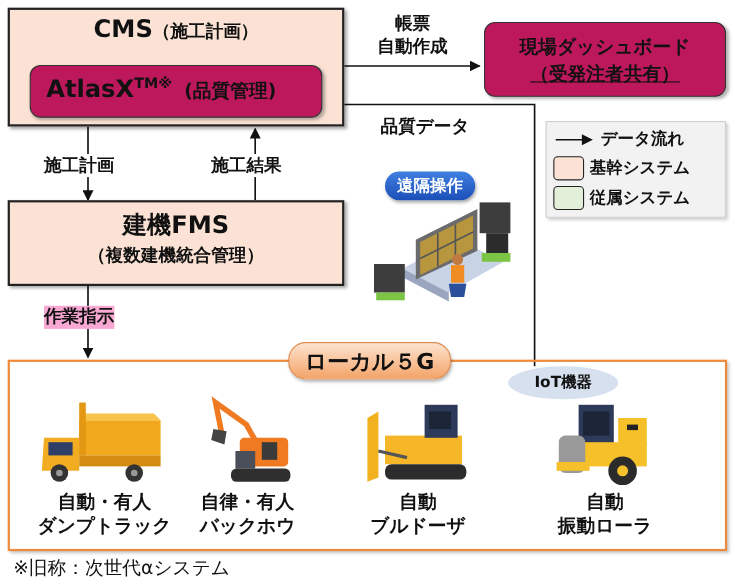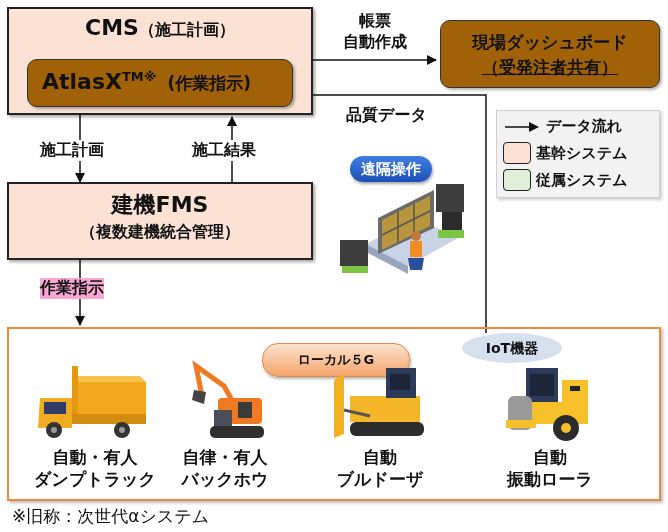--- a/index.html
+++ b/index.html
@@ -1,20 +1,20 @@
 <!DOCTYPE html>
 <html><head>
 <meta charset="utf-8">
 <style>
   html, body { margin:0; padding:0; background:#ffffff; }
   body { width:668px; height:532px; position:relative; overflow:hidden;
          font-family:"DejaVu Sans", "Liberation Sans", sans-serif; color:#111; }
   .abs { position:absolute; }
   .box-core { background:#fbe2d5; border:2px solid #222; box-shadow:2px 2px 3px rgba(0,0,0,0.35); }
-  .box-sub { background:#a16207; border:1.5px solid #333; border-radius:10px; box-shadow:2px 2px 3px rgba(0,0,0,0.3); }
+  .box-sub { background:#be185d; border:1.5px solid #333; border-radius:10px; box-shadow:2px 2px 3px rgba(0,0,0,0.3); }
   .bold { font-weight:bold; }
   .lbl { font-size:16px; font-weight:bold; white-space:nowrap; }
   .center { text-align:center; }
   svg.lines { position:absolute; left:0; top:0; }
   .legend { background:#f2f2f2; border:1px solid #cfcfcf; box-shadow:2px 2px 3px rgba(0,0,0,0.2); }
   .swatch { width:26px; height:20px; border:1.5px solid #222; border-radius:4px; display:inline-block; vertical-align:middle; }
   .pill-5g { background:linear-gradient(#fde3cf,#f4a469); border:1px solid #e08a4a; border-radius:16px; box-shadow:1px 2px 3px rgba(0,0,0,0.3); }
   .pill-remote { background:linear-gradient(#3f7fe0,#1c4fb8); border-radius:16px; color:#fff; box-shadow:1px 2px 3px rgba(0,0,0,0.35); }
   .pill-iot { background:#d6e0ef; border-radius:50%; }
   .local5g { border:2px solid #ed8a3c; box-shadow:2px 2px 3px rgba(0,0,0,0.25); }
@@ -41,21 +41,21 @@
   <line x1="80" y1="258" x2="80" y2="325" stroke="#111" stroke-width="1.5" marker-end="url(#ah)"></line>
 </svg>
 
 <div class="abs box-core" style="left:7px; top:7px; width:302px; height:104px;">
   <div class="abs center" style="left:0; top:6px; width:302px; white-space:nowrap;">
     <span class="bold" style="font-size:22px;">CMS</span><span class="bold" style="font-size:16px;">（施工計画）</span>
   </div>
   <div class="abs box-sub" style="left:18px; top:50px; width:264px; height:46px;">
     <div class="abs" style="left:14px; top:9px; white-space:nowrap;">
       <span class="bold" style="font-size:22px;">AtlasX</span><sup class="bold" style="font-size:13px; position:relative; top:-2px;">TM※</sup>
-      <span class="bold" style="font-size:17px; margin-left:6px;">(作業指示)</span>
+      <span class="bold" style="font-size:17px; margin-left:6px;">(品質管理)</span>
     </div>
   </div>
 </div>
 
 <div class="abs lbl center" style="left:330px; top:10px; width:90px; line-height:21px;">
   <div>帳票</div>
   <div>自動作成</div>
 </div>
 
 <div class="abs box-sub center" style="left:440px; top:20px; width:218px; height:66px;">
@@ -113,21 +113,21 @@
 
   <rect x="2" y="62" width="28" height="26" fill="#3d3d3d"></rect>
   <rect x="4" y="88" width="26" height="7" fill="#7cc443"></rect>
 
   <rect x="98" y="6" width="28" height="28" fill="#3d3d3d"></rect>
   <rect x="100" y="52" width="26" height="8" fill="#7cc443"></rect>
   <rect x="104" y="34" width="20" height="18" fill="#2c2c2c"></rect>
 </svg>
 
 <div class="abs local5g" style="left:7px; top:327px; width:650px; height:170px;"></div>
-<div class="abs pill-5g center bold" style="left:262px; top:311px; width:146px; height:32px; line-height:32px; font-size:13px;margin-top:32px;">
+<div class="abs pill-5g center bold" style="left:262px; top:311px; width:146px; height:32px; line-height:32px; font-size:20px;">
   <span>ローカル５G</span>
 </div>
 <div class="abs pill-iot center bold" style="left:462px; top:333px; width:100px; height:30px; line-height:30px; font-size:14px;">
   <span>IoT機器</span>
 </div>
 
 <svg class="abs" style="left:36px; top:362px;" width="120" height="80">
   <polygon points="36,20 110,20 110,52 36,52" fill="#f1a81d"></polygon>
   <polygon points="36,20 110,20 104,14 40,14" fill="#f8c44c"></polygon>
   <rect x="36" y="4" width="6" height="48" fill="#e39712"></rect>

